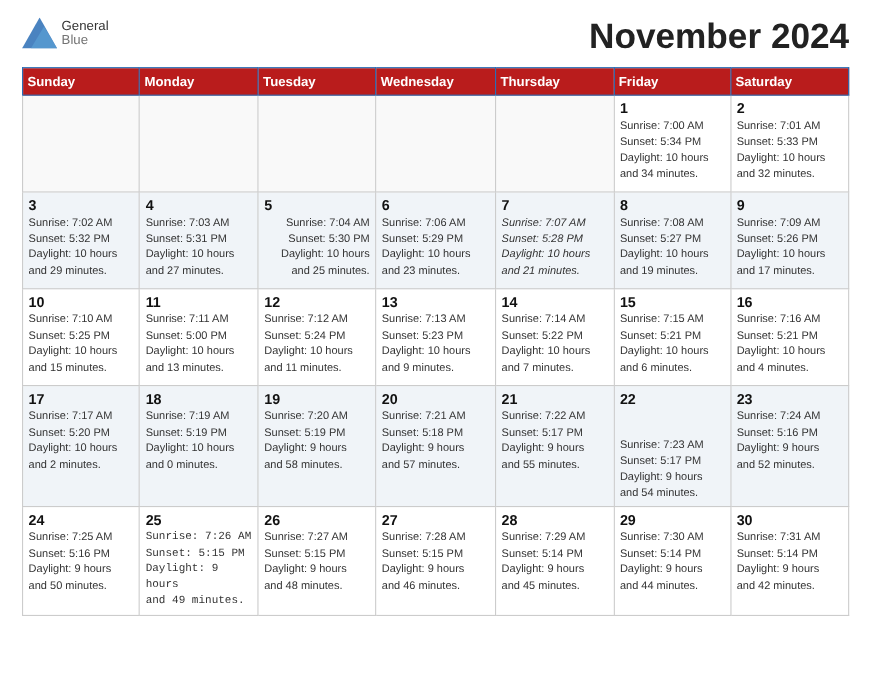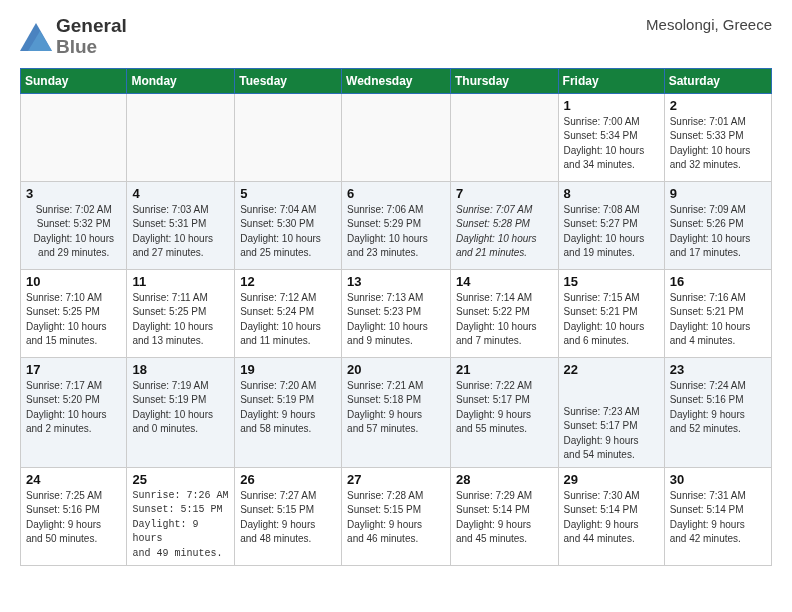--- a/index.html
+++ b/index.html
@@ -20,22 +20,22 @@
       justify-content: space-between;
       align-items: flex-start;
       margin-bottom: 10px;
     }
     .logo {
       display: flex;
       align-items: center;
       gap: 4px;
     }
     .logo-text {
-      font-size: 19px;
-      font-weight: bold;
+      font-size: 12px;
+      font-weight: normal;
       line-height: 1.1;
     }
     .logo-general { color: #333; }
     .logo-blue { color: #737373; }
     .logo-icon {
       width: 32px;
       height: 28px;
     }
     .title-block {
       text-align: right;
@@ -48,21 +48,21 @@
     }
     .location {
       font-size: 15px;
       color: #444;
     }
     table {
       width: 100%;
       border-collapse: collapse;
     }
     .day-header {
-      background: #15803d;
+      background: #b91c1c;
       color: #fff;
       font-size: 12px;
       font-weight: bold;
       padding: 5px 4px;
       text-align: left;
       border: 1px solid #2a6db5;
     }
     .cal-cell {
       border: 1px solid #ccc;
       vertical-align: top;
@@ -100,21 +100,21 @@
         <polygon points="8,28 20,8 32,28" fill="#5a9fd4" opacity="0.7"></polygon>
       </svg>
       <div>
         <div class="logo-text">
           <span class="logo-general">General</span><br>
           <span class="logo-blue">Blue</span>
         </div>
       </div>
     </div>
     <div class="title-block">
-      <div class="location">Mesolongi, Greece</div>
+      <div class="month-title">November 2024</div>
     </div>
   </div>
 
   <table>
     <thead>
       <tr>
       <th class="day-header">Sunday</th>
           <th class="day-header">Monday</th>
           <th class="day-header">Tuesday</th>
           <th class="day-header">Wednesday</th>
@@ -141,35 +141,35 @@
             <div class="day-num">2</div>
             <div class="cell-info" style="white-space: pre-line;">Sunrise: 7:01 AM
 Sunset: 5:33 PM
 Daylight: 10 hours
 and 32 minutes.</div>
           </td>
         </tr>
         <tr class="row-shade">
           <td class="cal-cell">
             <div class="day-num">3</div>
-            <div class="cell-info" style="white-space: pre-line; text-align: center;">Sunrise: 7:02 AM
+            <div class="cell-info" style="white-space: pre-line;">Sunrise: 7:02 AM
 Sunset: 5:32 PM
 Daylight: 10 hours
 and 29 minutes.</div>
           </td>
           <td class="cal-cell">
             <div class="day-num">4</div>
             <div class="cell-info" style="white-space: pre-line;">Sunrise: 7:03 AM
 Sunset: 5:31 PM
 Daylight: 10 hours
 and 27 minutes.</div>
           </td>
           <td class="cal-cell">
             <div class="day-num">5</div>
-            <div class="cell-info" style="white-space: pre-line;">Sunrise: 7:04 AM
+            <div class="cell-info" style="white-space: pre-line; text-align: right;">Sunrise: 7:04 AM
 Sunset: 5:30 PM
 Daylight: 10 hours
 and 25 minutes.</div>
           </td>
           <td class="cal-cell">
             <div class="day-num">6</div>
             <div class="cell-info" style="white-space: pre-line;">Sunrise: 7:06 AM
 Sunset: 5:29 PM
 Daylight: 10 hours
 and 23 minutes.</div>
@@ -200,21 +200,21 @@
           <td class="cal-cell">
             <div class="day-num">10</div>
             <div class="cell-info" style="white-space: pre-line;">Sunrise: 7:10 AM
 Sunset: 5:25 PM
 Daylight: 10 hours
 and 15 minutes.</div>
           </td>
           <td class="cal-cell">
             <div class="day-num">11</div>
             <div class="cell-info" style="white-space: pre-line;">Sunrise: 7:11 AM
-Sunset: 5:25 PM
+Sunset: 5:00 PM
 Daylight: 10 hours
 and 13 minutes.</div>
           </td>
           <td class="cal-cell">
             <div class="day-num">12</div>
             <div class="cell-info" style="white-space: pre-line;">Sunrise: 7:12 AM
 Sunset: 5:24 PM
 Daylight: 10 hours
 and 11 minutes.</div>
           </td>

